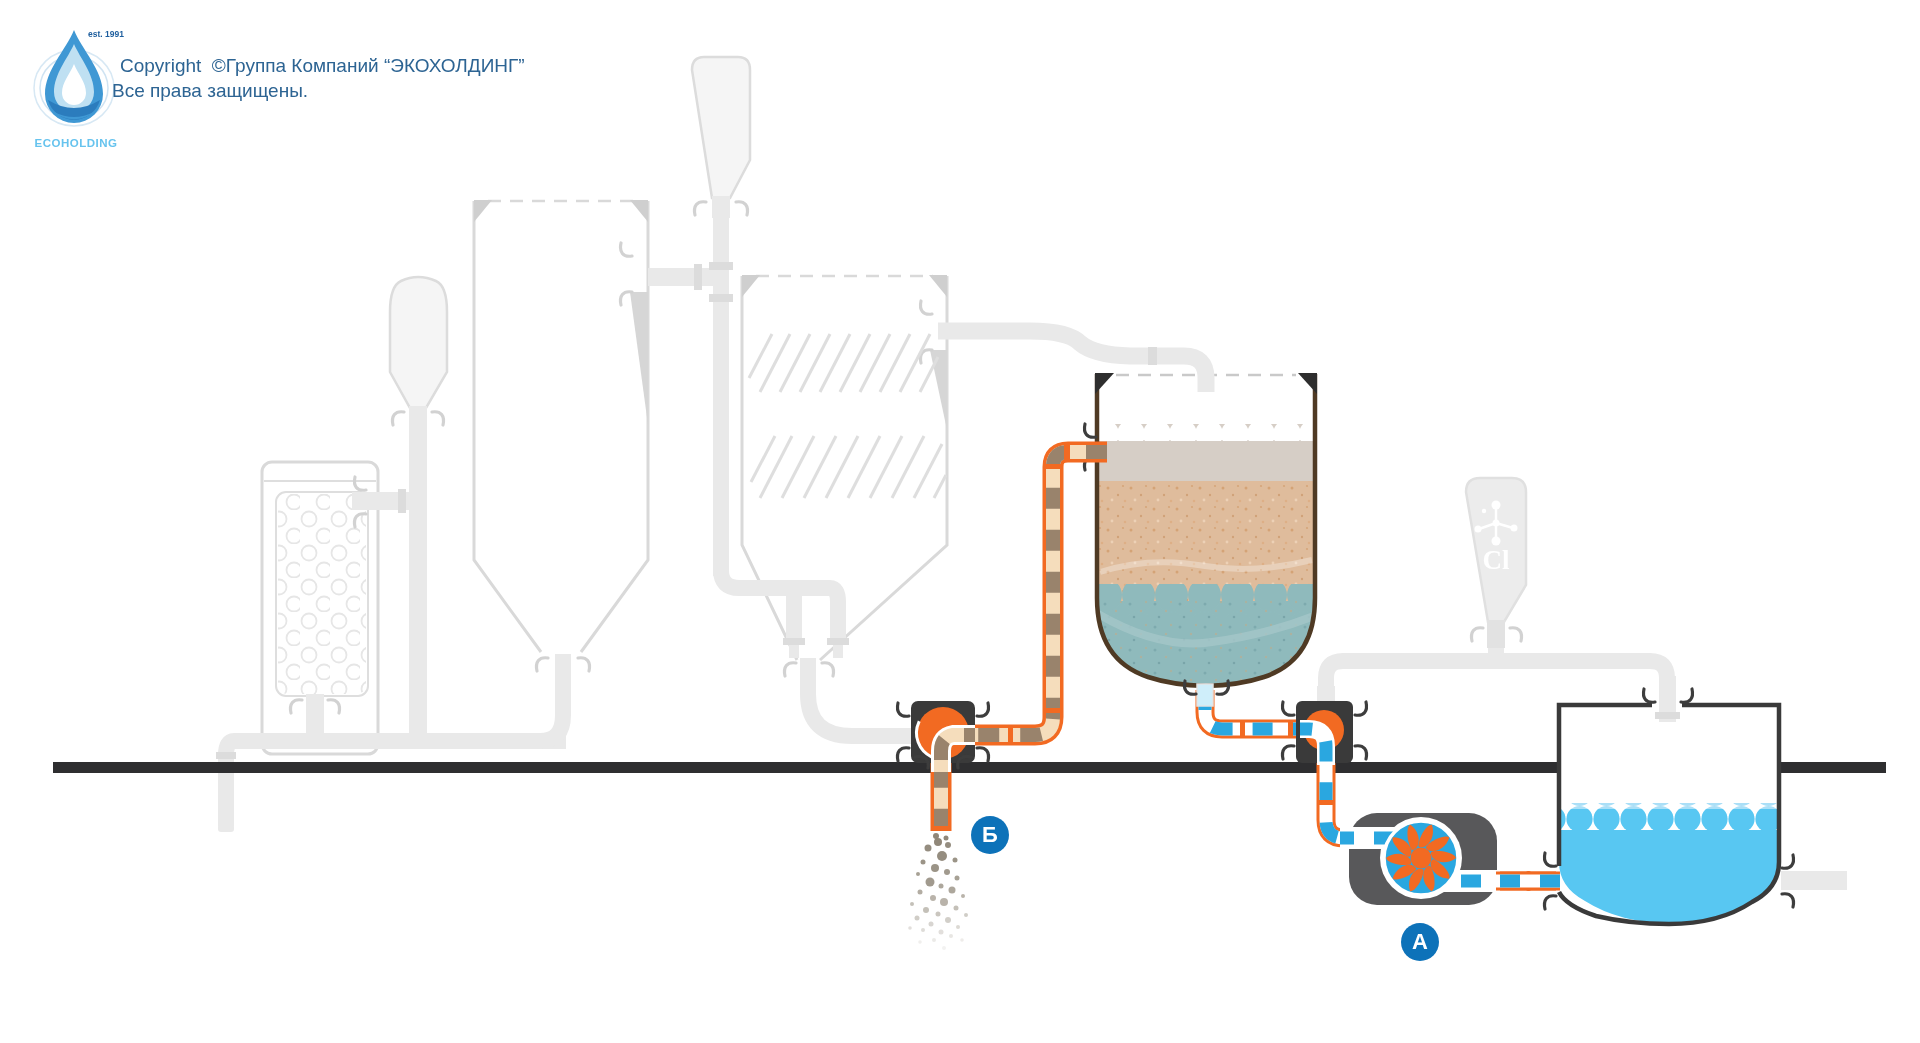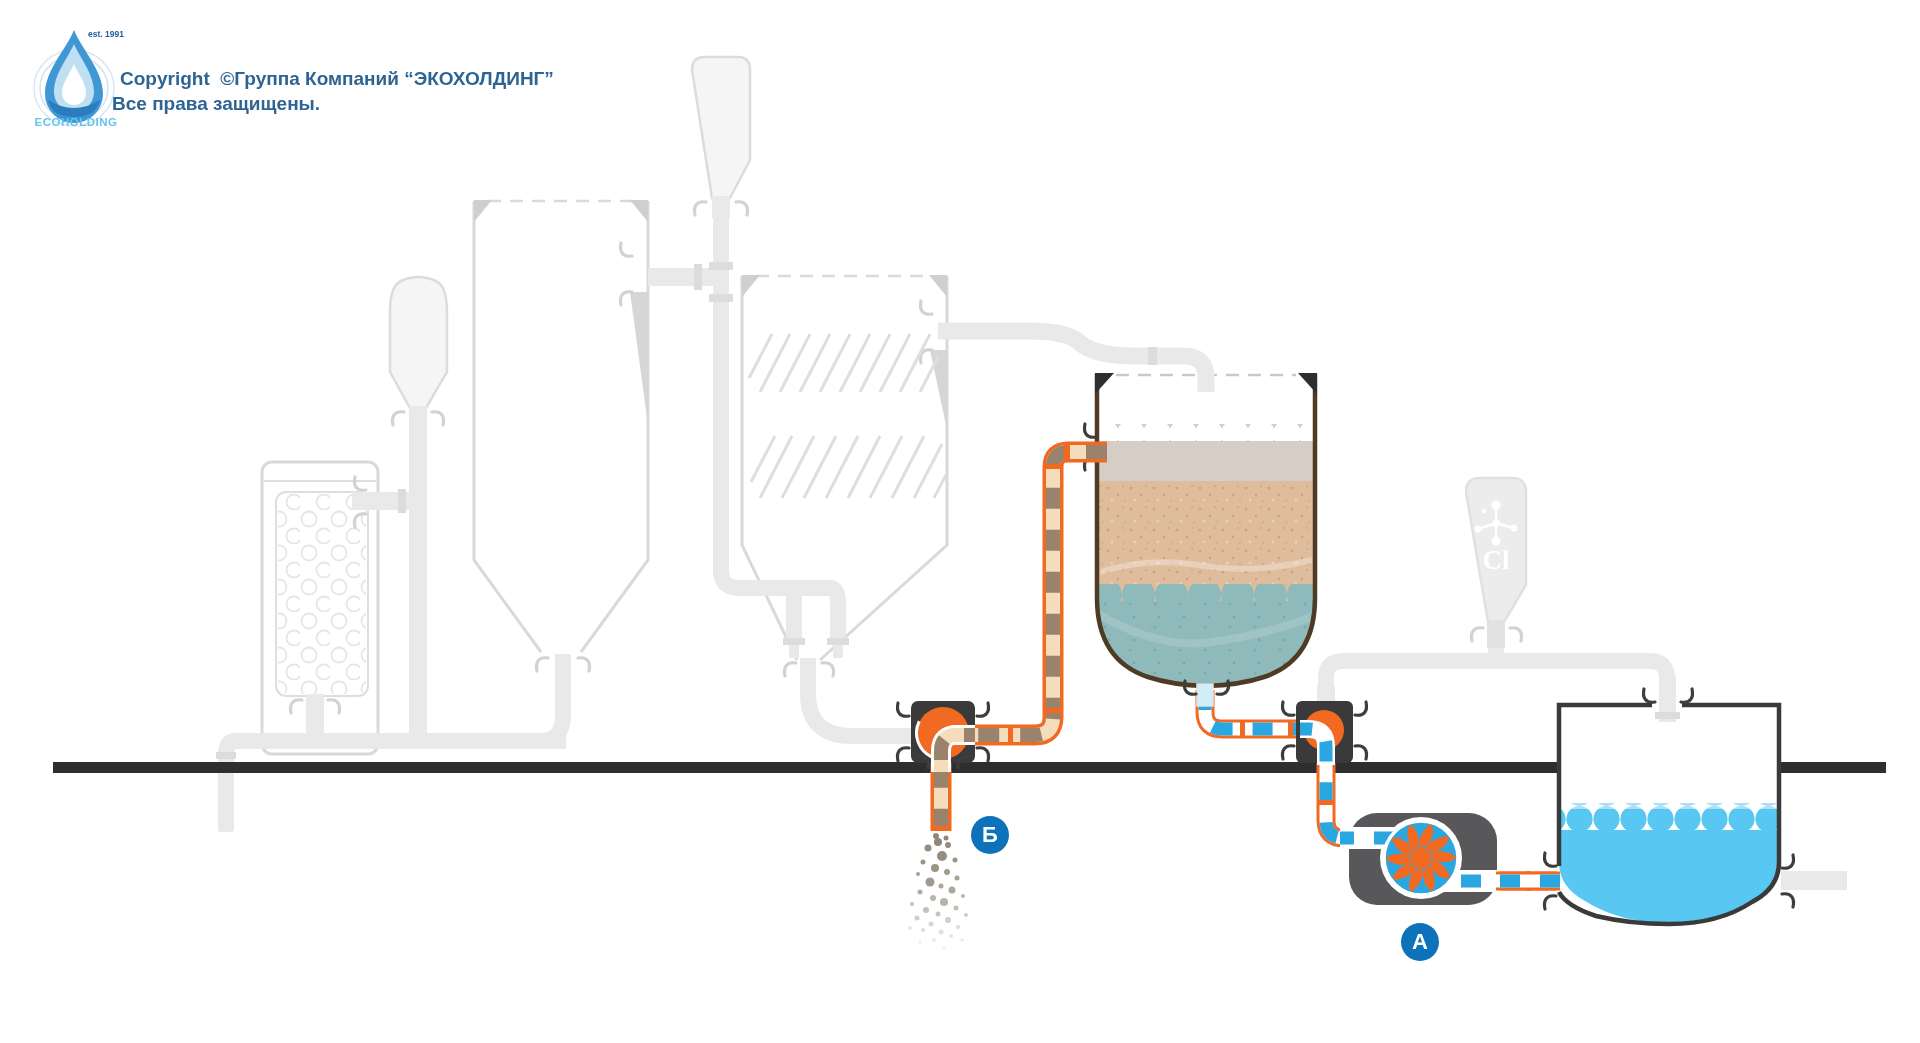--- a/index.html
+++ b/index.html
@@ -13,29 +13,29 @@
   #stage{position:relative;width:1920px;height:1043px;overflow:hidden;background:#fff;
          font-family:"Liberation Sans", sans-serif;}
   #diagram-svg{position:absolute;left:0;top:0;}
   .fadf{fill:var(--faded);} .fads{stroke:var(--faded);fill:none;}
   .outl{stroke:var(--faded-stroke);stroke-width:3;fill:#ffffff;}
   .outln{stroke:var(--faded-stroke);stroke-width:3;fill:none;}
   .coll{fill:#dcdcdc;}
   .hkd{stroke:#3d3d3d;stroke-width:3.2;fill:none;stroke-linecap:round;}
   .hkg{stroke:#d2d2d2;stroke-width:3.2;fill:none;stroke-linecap:round;}
   .txt{position:absolute;white-space:pre;text-align:right;}
-  .copyright{color:var(--text-blue);font-weight:bold;font-size:19px;line-height:25px;margin-top:13px;}
+  .copyright{color:var(--text-blue);font-weight:normal;font-size:19px;line-height:25px;}
   .marker{position:absolute;width:38px;height:38px;border-radius:50%;
           background:var(--label-blue);color:#fff;font-weight:bold;font-size:22px;
           text-align:center;line-height:38px;}
   .cl-label{color:#ffffff;font-family:"Liberation Serif",serif;font-weight:bold;
             font-size:27px;width:60px;text-align:center;}
   .est{color:var(--logo-dark);font-weight:bold;font-size:8.5px;}
   .eco{color:var(--logo-light);font-weight:bold;font-size:11.5px;letter-spacing:.5px;
-       width:92px;text-align:center;}
+       width:92px;text-align:center;margin-top:21px;}
 </style>
 </head>
 <body>
 
 <div id="stage">
 
 <svg id="diagram-svg" width="1920" height="1043" viewBox="0 0 1920 1043">
   <defs>
     <path id="hk" d="M 0 0 C -9 -1.5 -13 4 -11 13"></path>
     <path id="blade" d="M 3 -11 C 10 -14 14 -24 11 -33 C 9 -34 5 -31 1 -24 C -2 -18 -3 -13 -2.5 -11.5 C -1 -10.5 1 -10.5 3 -11 Z"></path>

